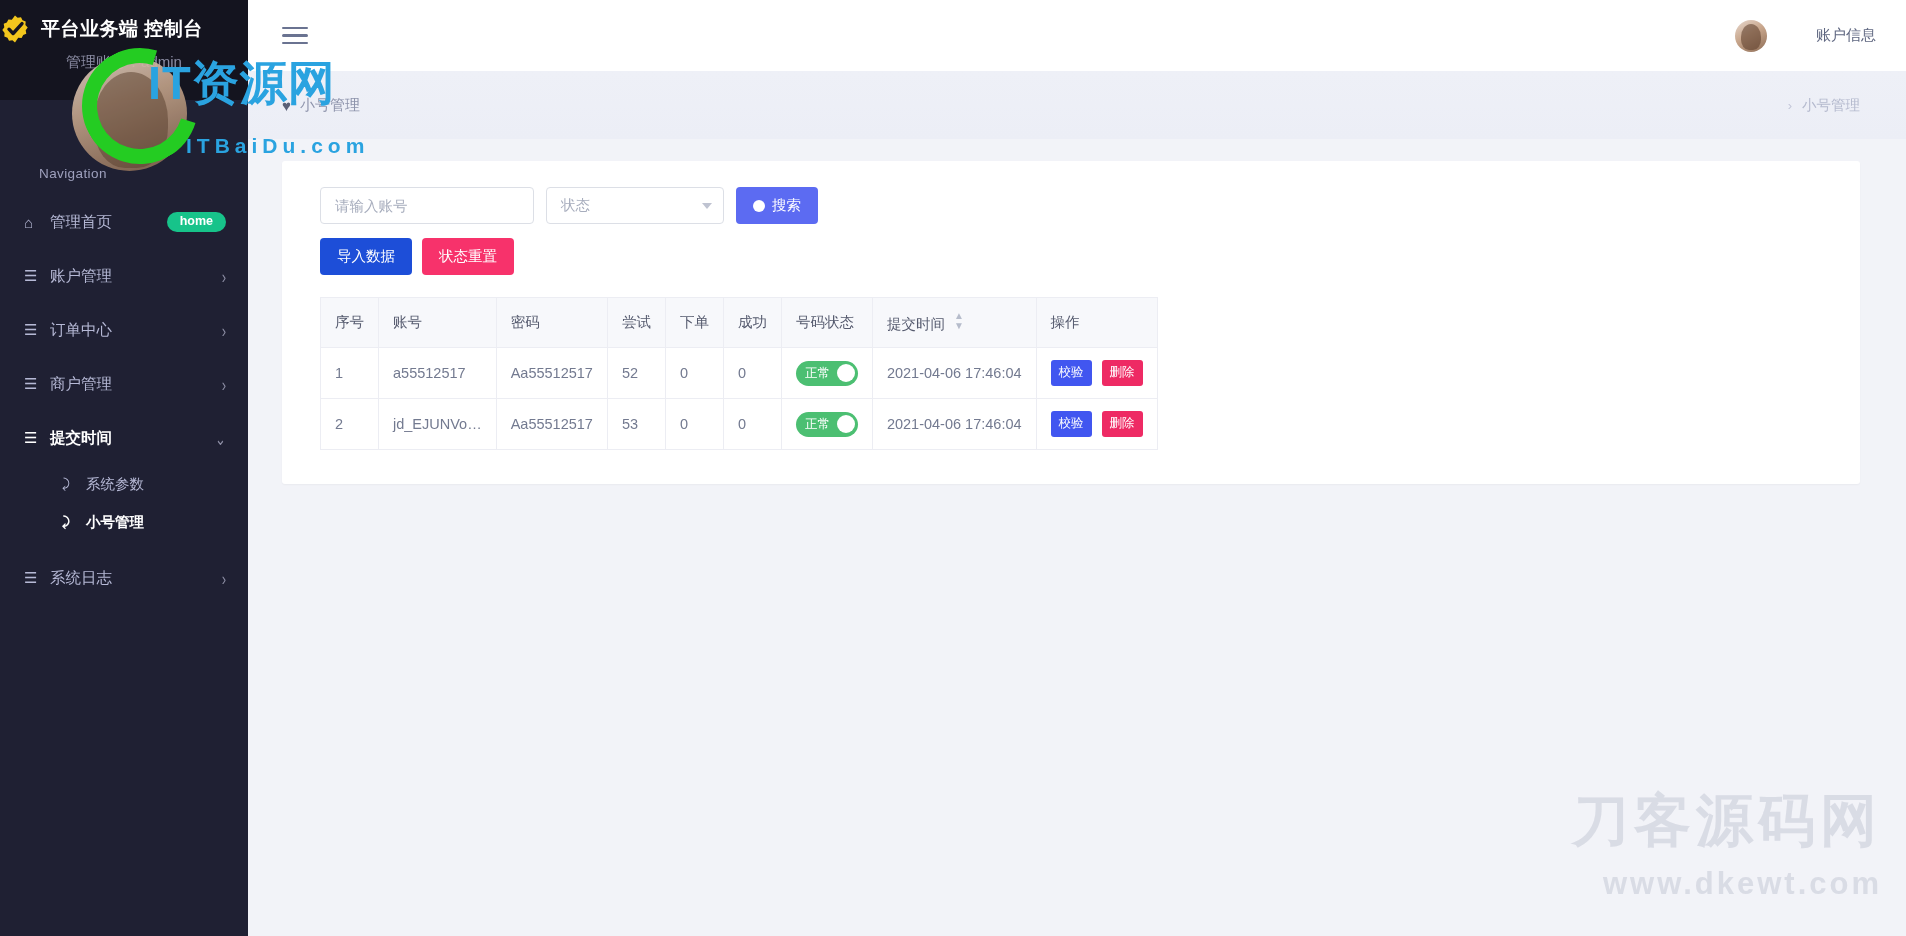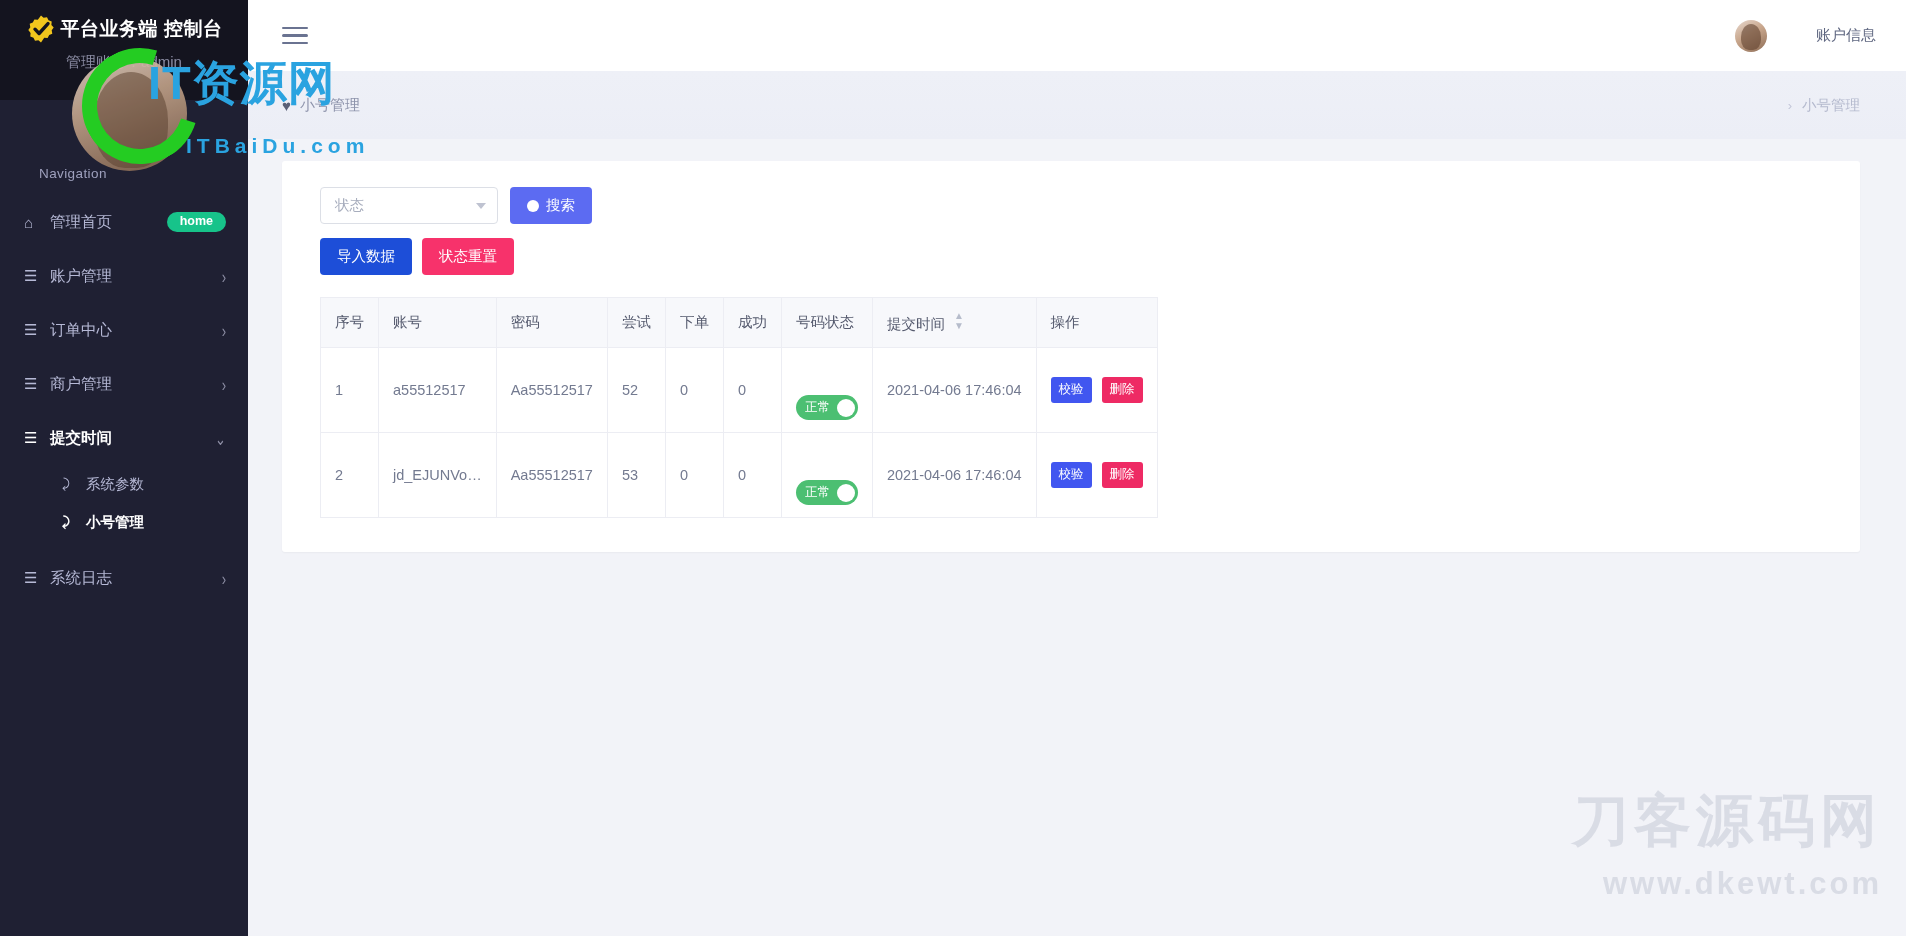--- a/index.html
+++ b/index.html
@@ -9,21 +9,21 @@
     background: #fff; overflow: hidden;
   }
   body { display: flex; position: relative; }
 
   
   #sidebar {
     width: 248px; height: 936px; flex: 0 0 248px;
     background: #1f2033; position: relative; overflow: hidden;
   }
   #sidebar-top { height: 100px; background: #14141f; padding: 14px 0 0 0; }
-  .brand-row { display: flex; align-items: center; justify-content: center; gap: 5px; }
+  .brand-row { display: flex; align-items: center; justify-content: flex-start; gap: 11px; }
   .brand-logo { width: 30px; height: 30px; position: relative; flex: 0 0 30px; }
   .brand-title { color: #fff; font-size: 19px; font-weight: bold; letter-spacing: .5px; white-space: nowrap; }
   .brand-sub { color: #8b8ca3; font-size: 15px; text-align: center; margin-top: 9px; }
 
   #sidebar-body { padding-top: 66px; }
   .nav-label { color: #9ea0bd; font-size: 13.5px; padding: 0 0 14px 39px; letter-spacing: .4px; }
   .nav-item {
     display: flex; align-items: center; height: 54px;
     padding: 0 22px 0 24px; color: #b6b9d6; font-size: 15.5px; cursor: pointer;
     position: relative;
@@ -116,21 +116,20 @@
   tbody td {
     color: #737a90; font-size: 14.5px; padding: 12px 14px;
     border: 1px solid #ecedf3; white-space: nowrap;
   }
   .sort-ico { display: inline-block; margin-left: 5px; color: #b6bccb; font-size: 10px; line-height: 1; }
   .sort-ico i { display: block; font-style: normal; }
   .toggle {
     display: inline-flex; align-items: center; background: #4cbf72;
     border-radius: 13px; height: 25px; padding: 0 3px 0 9px; gap: 7px;
     cursor: pointer;
-    margin-top: 35px;
   }
   .toggle-txt { color: #fff; font-size: 12.5px; }
   .toggle-knob { width: 18px; height: 18px; border-radius: 50%; background: #fff; }
   .mini {
     border: none; border-radius: 3px; color: #fff; font-size: 12.5px;
     padding: 4px 8px 5px; cursor: pointer; font-family: "Liberation Sans", sans-serif;
   }
   .mini-check { background: #4156f0; margin-right: 6px; }
   .mini-del { background: #ee2a64; }
   .col-fill { border: none !important; background: #fff; }
@@ -264,20 +263,21 @@
     <div class="crumb-right">
       <span class="crumb-sep">›</span>
       <span>小号管理</span>
     </div>
   </div>
 
   <div id="content">
     <div class="card">
 
       <div class="filter-row">
+        <input class="inp" type="text" placeholder="请输入账号" style="">
         <div class="sel-wrap">
           <div class="sel">
             <span>状态</span>
           </div>
           <span class="sel-arrow"></span>
         </div>
         <button class="btn btn-search">
           <span class="mag"></span>
           <span>搜索</span>
         </button>

